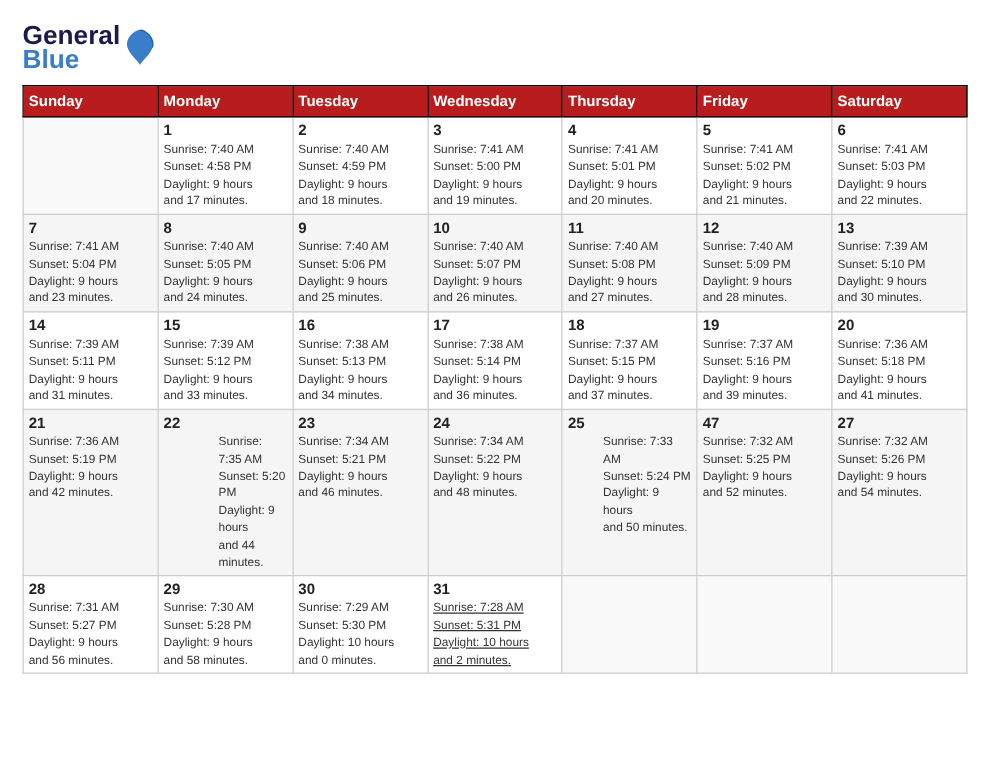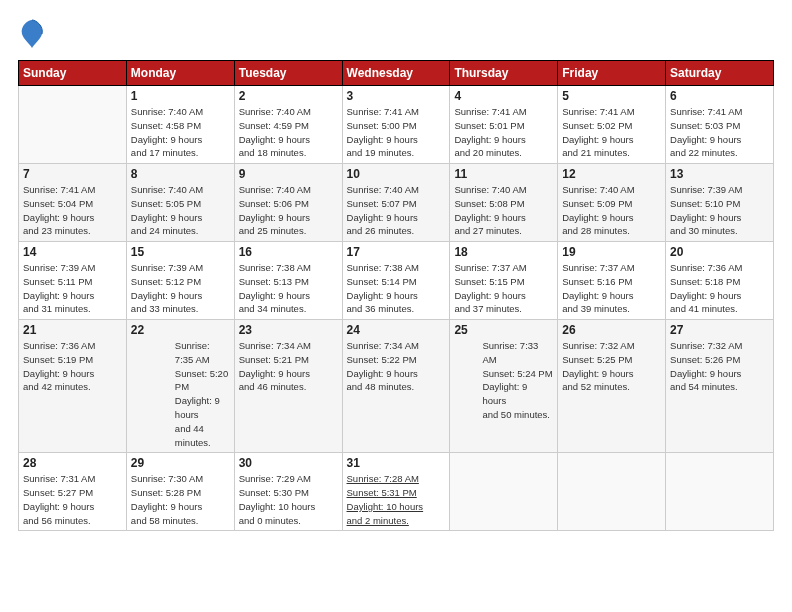--- a/index.html
+++ b/index.html
@@ -79,20 +79,24 @@
       background: #f9f9f9 !important;
     }
   </style>
 </head>
 <body>
 
 <div class="page">
   <div class="header">
     <div class="logo">
       <div style="display:flex;align-items:center;gap:2px;">
+        <div style="display:flex;flex-direction:column;line-height:1;">
+          <span style="font-size:21px;font-weight:bold;color:#1a1a4e;">General</span>
+          <span style="font-size:21px;font-weight:bold;color:#3a7dc9;margin-top:-2px;">Blue</span>
+        </div>
         <svg width="28" height="32" viewBox="0 0 28 32">
           <path d="M14 2 C18 2, 26 8, 24 16 C22 22, 16 26, 14 30 C12 26, 6 22, 4 16 C2 8, 10 2, 14 2Z" fill="#3a7dc9"></path>
           <path d="M14 2 C18 2, 26 8, 24 16" fill="none" stroke="#1a5fa8" stroke-width="1"></path>
         </svg>
       </div>
     </div>
     <div class="title-block">
       <div class="cal-title"></div>
       <div class="cal-subtitle"></div>
     </div>
@@ -288,21 +292,21 @@
 and 48 minutes.</div>
           </td>
           <td>
             <span class="day-num">25</span>
             <div class="day-info" style="white-space: pre-line; margin-left: 28px;">Sunrise: 7:33 AM
 Sunset: 5:24 PM
 Daylight: 9 hours
 and 50 minutes.</div>
           </td>
           <td>
-            <span class="day-num">26</span>
+            <span class="day-num">47</span>
             <div class="day-info" style="white-space: pre-line;">Sunrise: 7:32 AM
 Sunset: 5:25 PM
 Daylight: 9 hours
 and 52 minutes.</div>
           </td>
           <td>
             <span class="day-num">27</span>
             <div class="day-info" style="white-space: pre-line;">Sunrise: 7:32 AM
 Sunset: 5:26 PM
 Daylight: 9 hours

